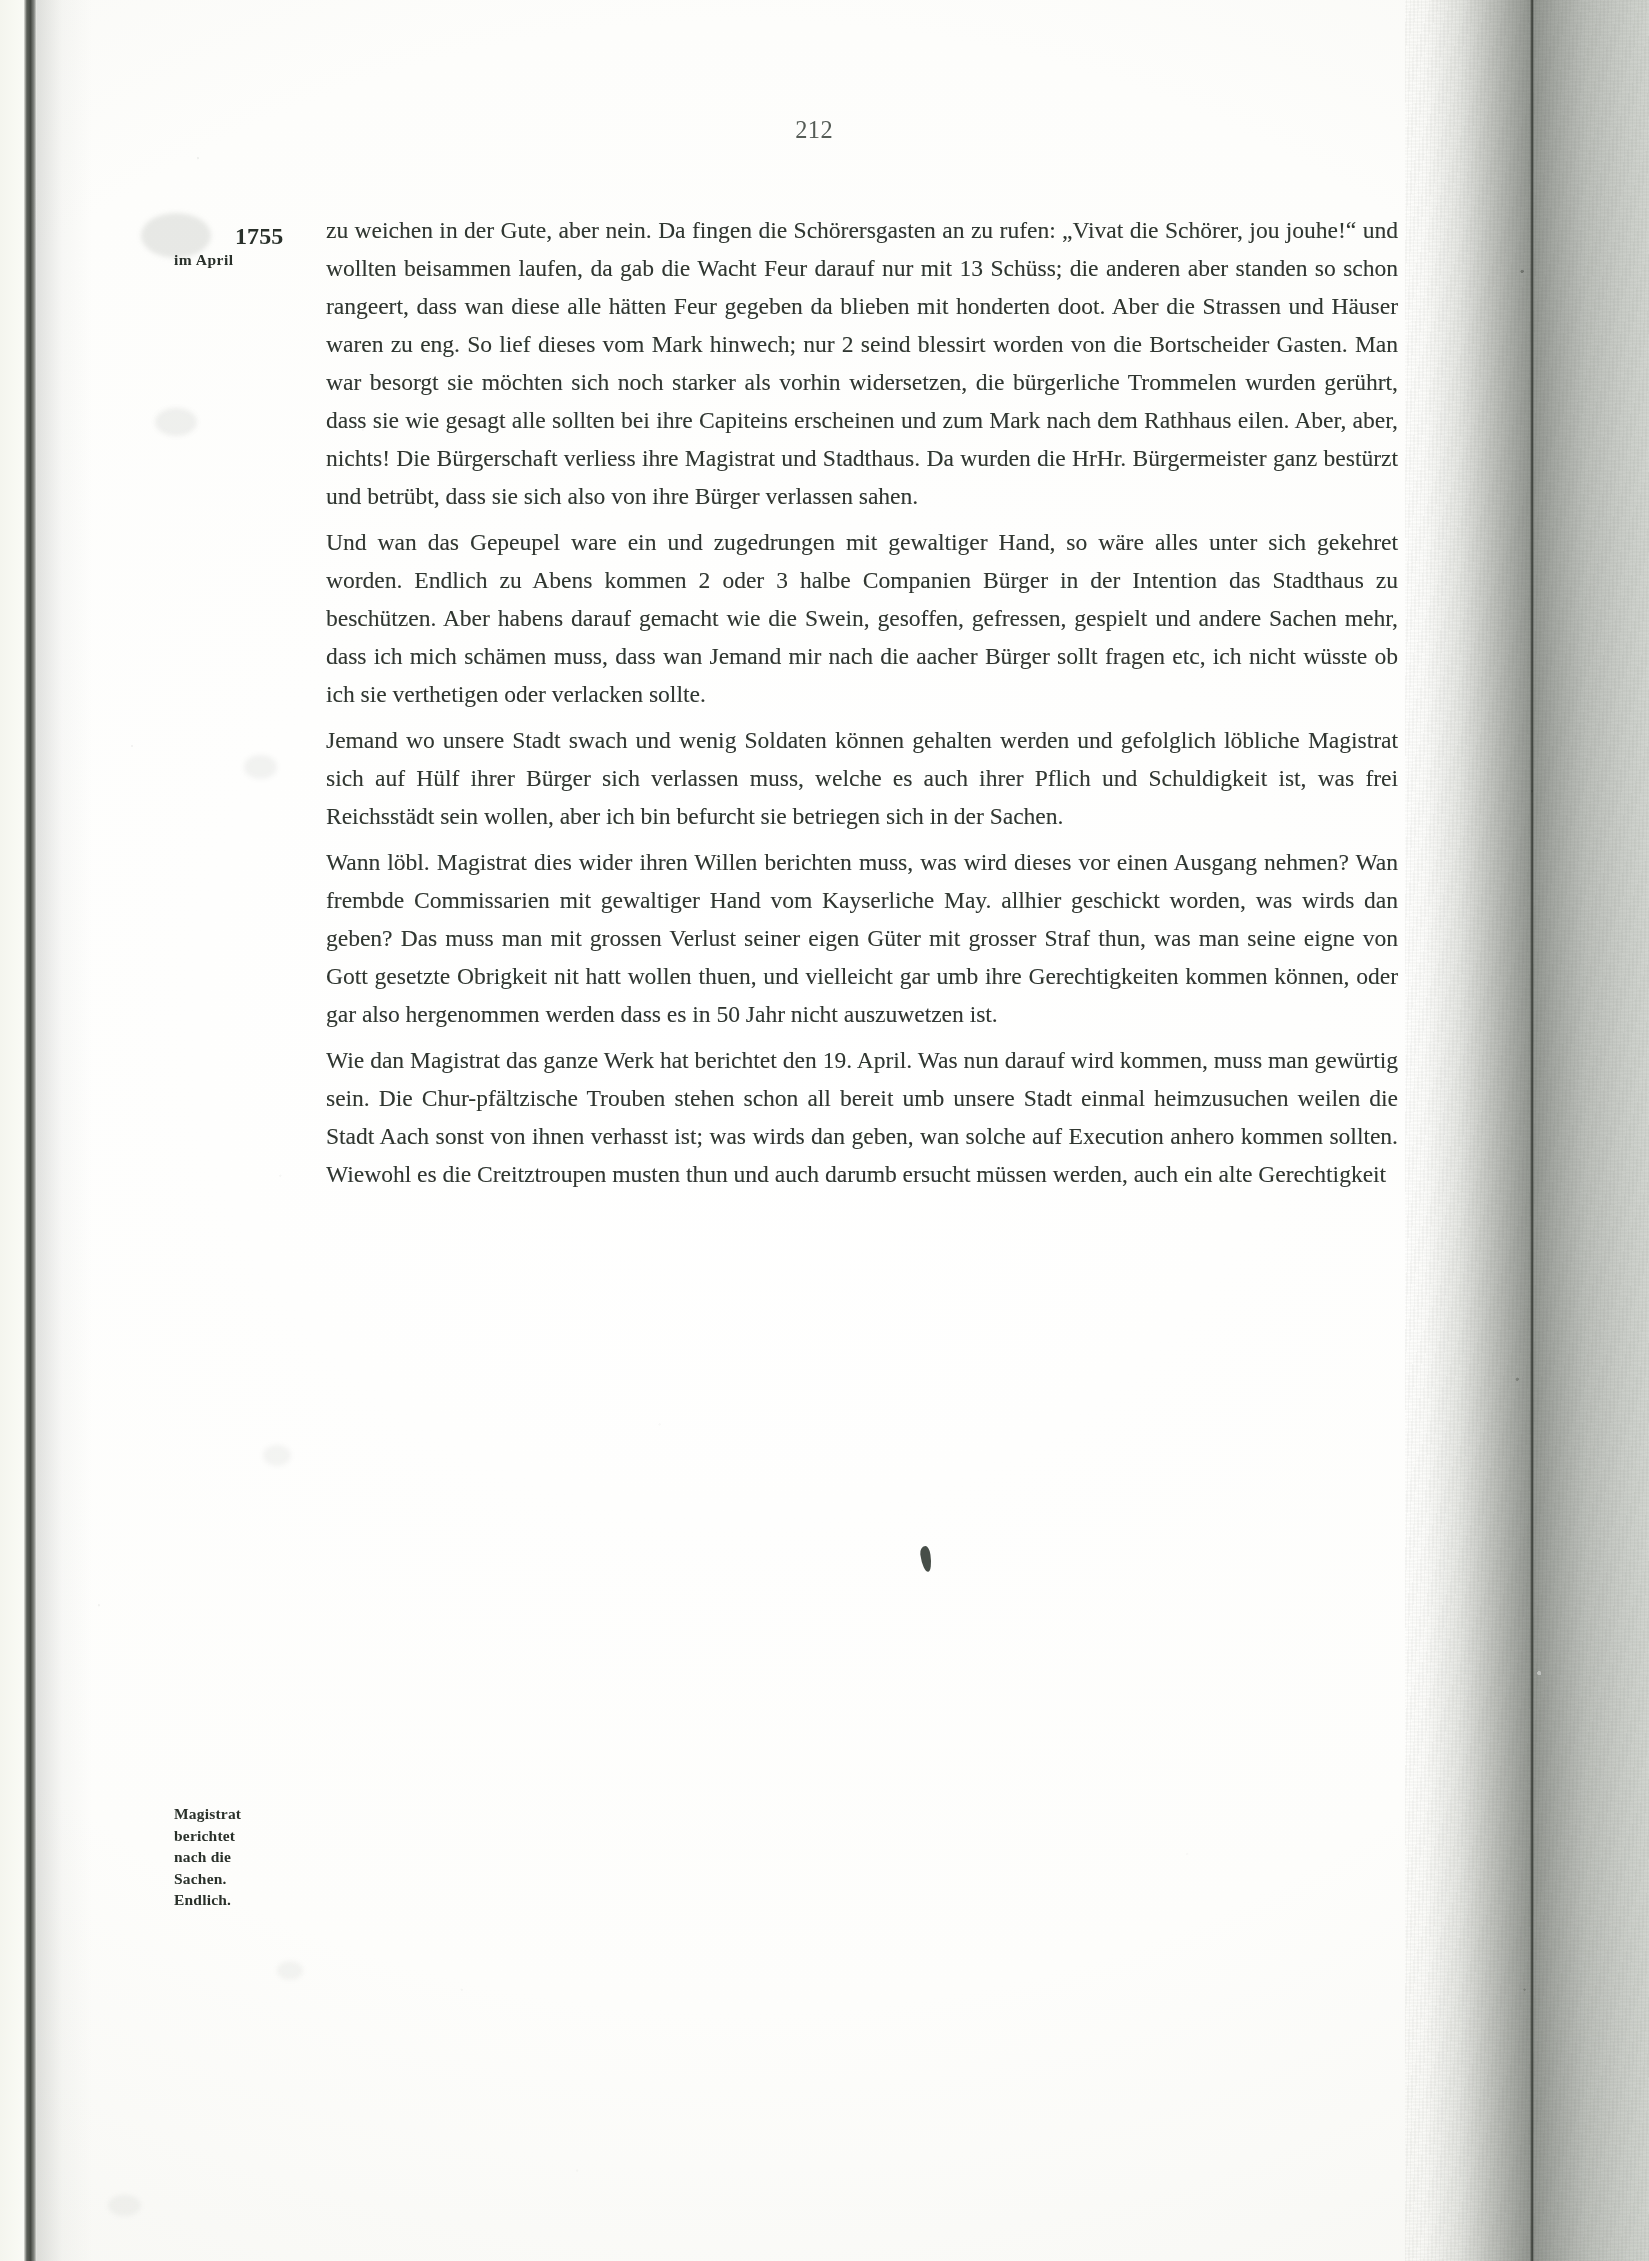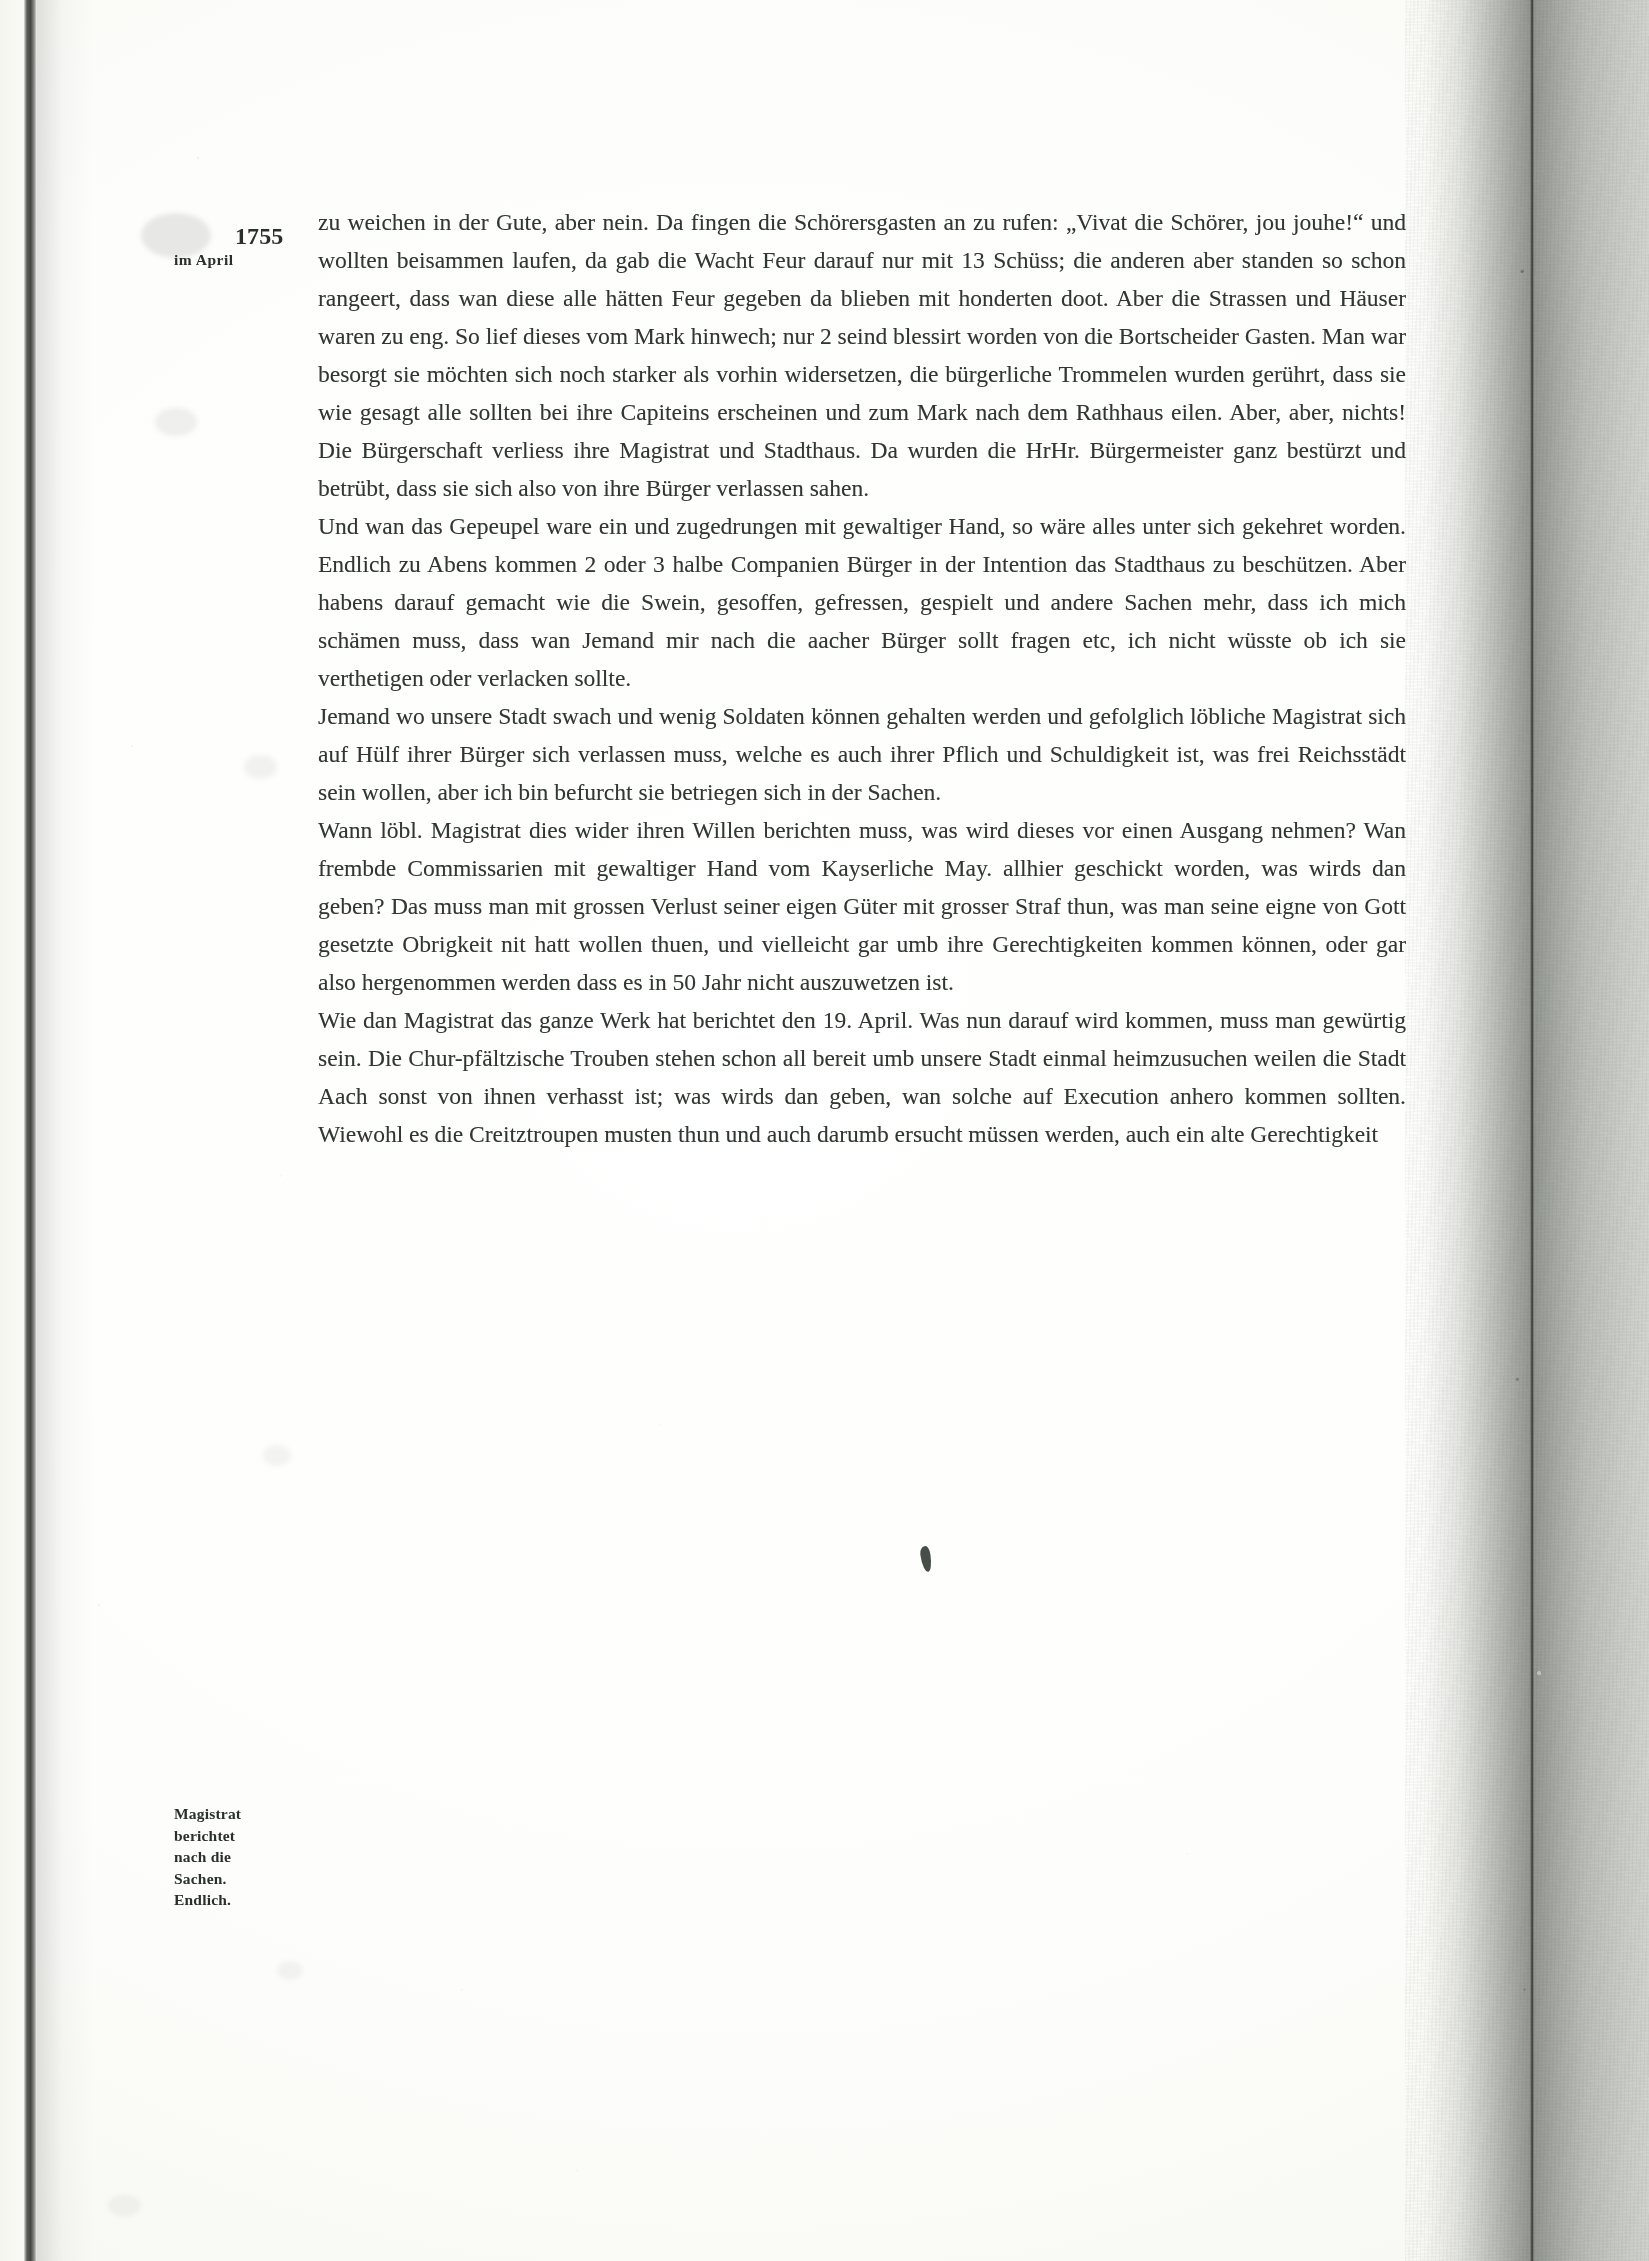--- a/index.html
+++ b/index.html
@@ -139,21 +139,21 @@
     width: 1088px;
     font-size: 23.5px;
     line-height: 38px;
     color: #262d27;
     text-align: justify;
     text-justify: inter-word;
     hyphens: manual;
     -webkit-hyphens: manual;
   }
   .textblock p {
-    margin: 0;
+    margin: 8px;
     text-indent: 0;
   }
   .textblock p + p { margin-top: 0; }
   .para-indent { text-indent: 53px; }
 
   
   .worn {
     text-shadow: 0.2px 0.1px 0 rgba(38,45,39,.30);
     opacity: .95;
   }
@@ -225,20 +225,23 @@
   <div class="left-edge"></div>
   <div class="left-edge-fade"></div>
 
   <div class="smudge" style="left:141px; top:213px; width:70px; height:45px;"></div>
   <div class="smudge" style="left:155px; top:408px; width:42px; height:28px; opacity:.7;"></div>
   <div class="smudge" style="left:244px; top:755px; width:33px; height:23.5px; opacity:.6;"></div>
   <div class="smudge" style="left:263px; top:1445px; width:28px; height:21px; opacity:.5;"></div>
   <div class="smudge" style="left:277px; top:1961px; width:26px; height:19px; opacity:.5;"></div>
   <div class="smudge" style="left:108px; top:2195px; width:33px; height:21px; opacity:.5;"></div>
 
+  <div class="page-number">
+    <span class="page-number-inner">212</span>
+  </div>
 
   <div class="margin-note note-year">1755</div>
   <div class="margin-note note-month">im April</div>
 
   <div class="margin-note note-magistrat">
     <div>Magistrat</div>
     <div>berichtet</div>
     <div>nach die</div>
     <div>Sachen.</div>
     <div>Endlich.</div>

